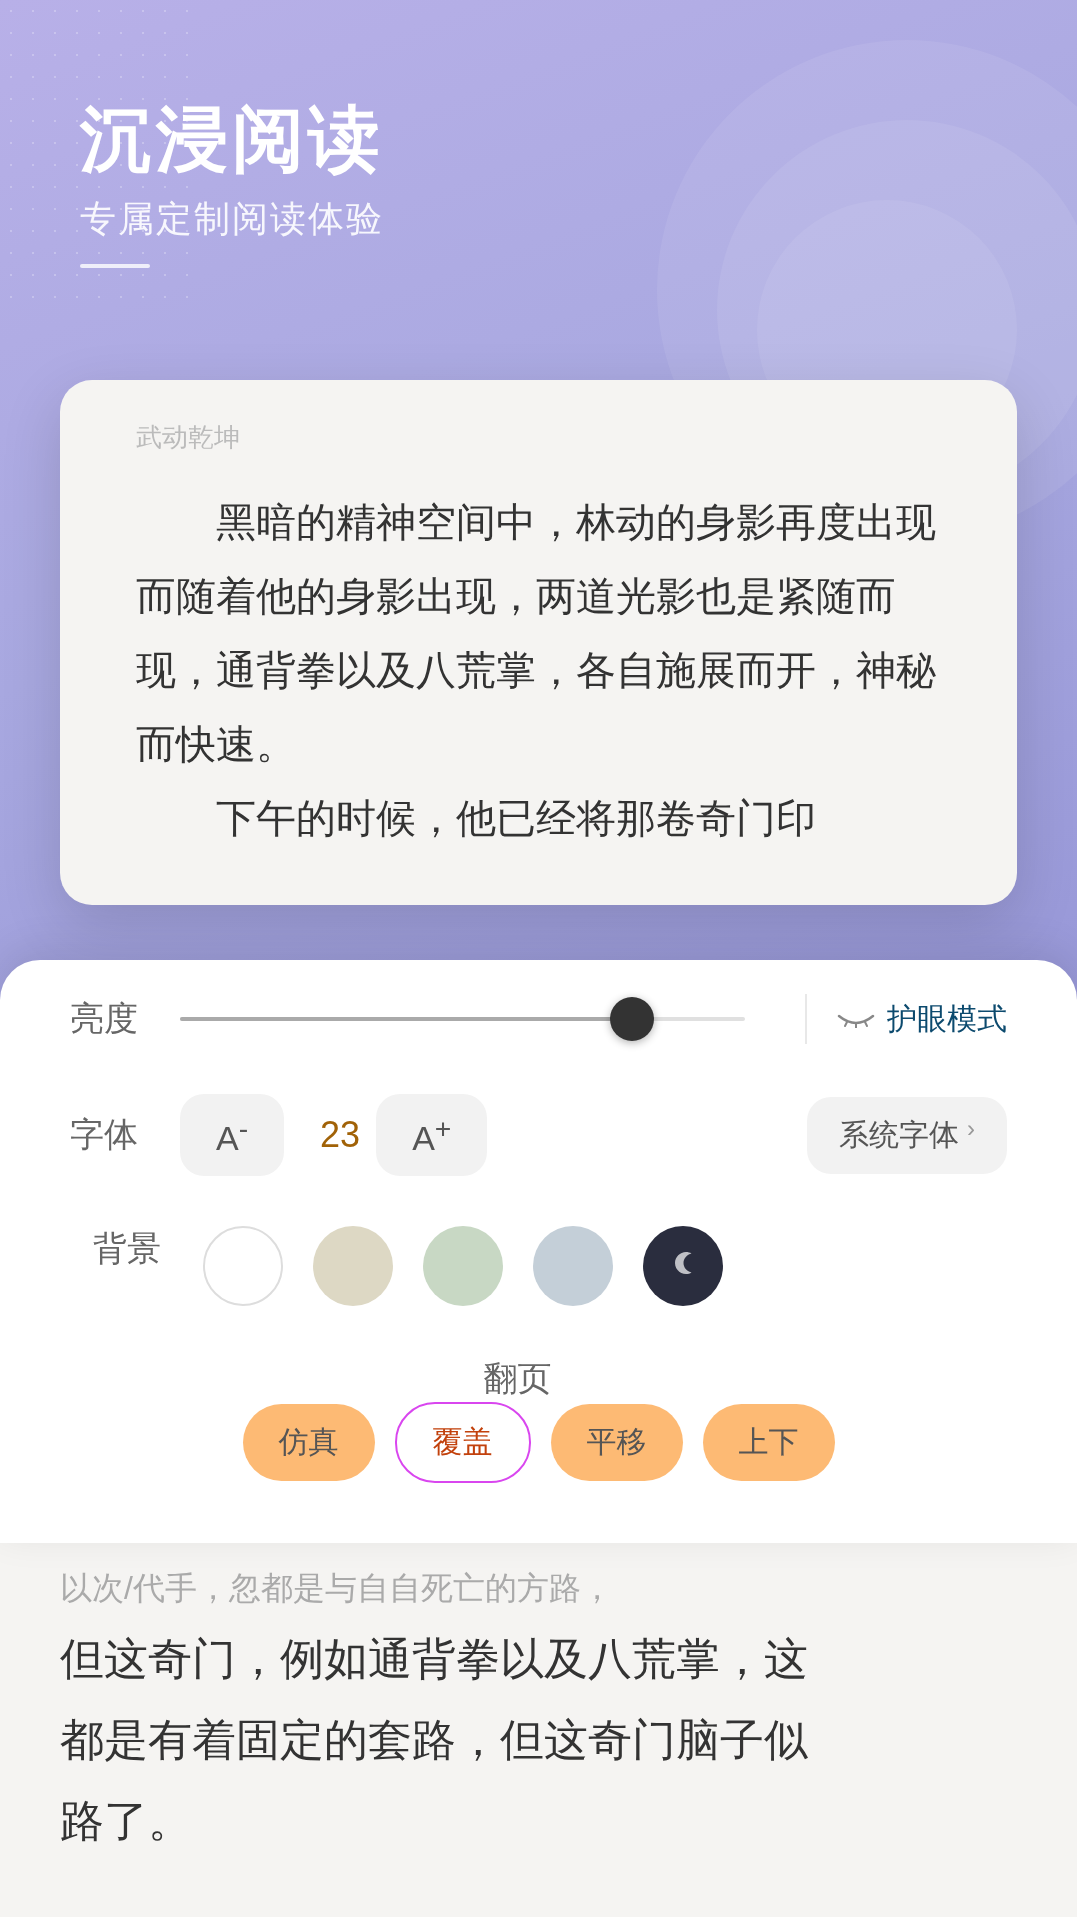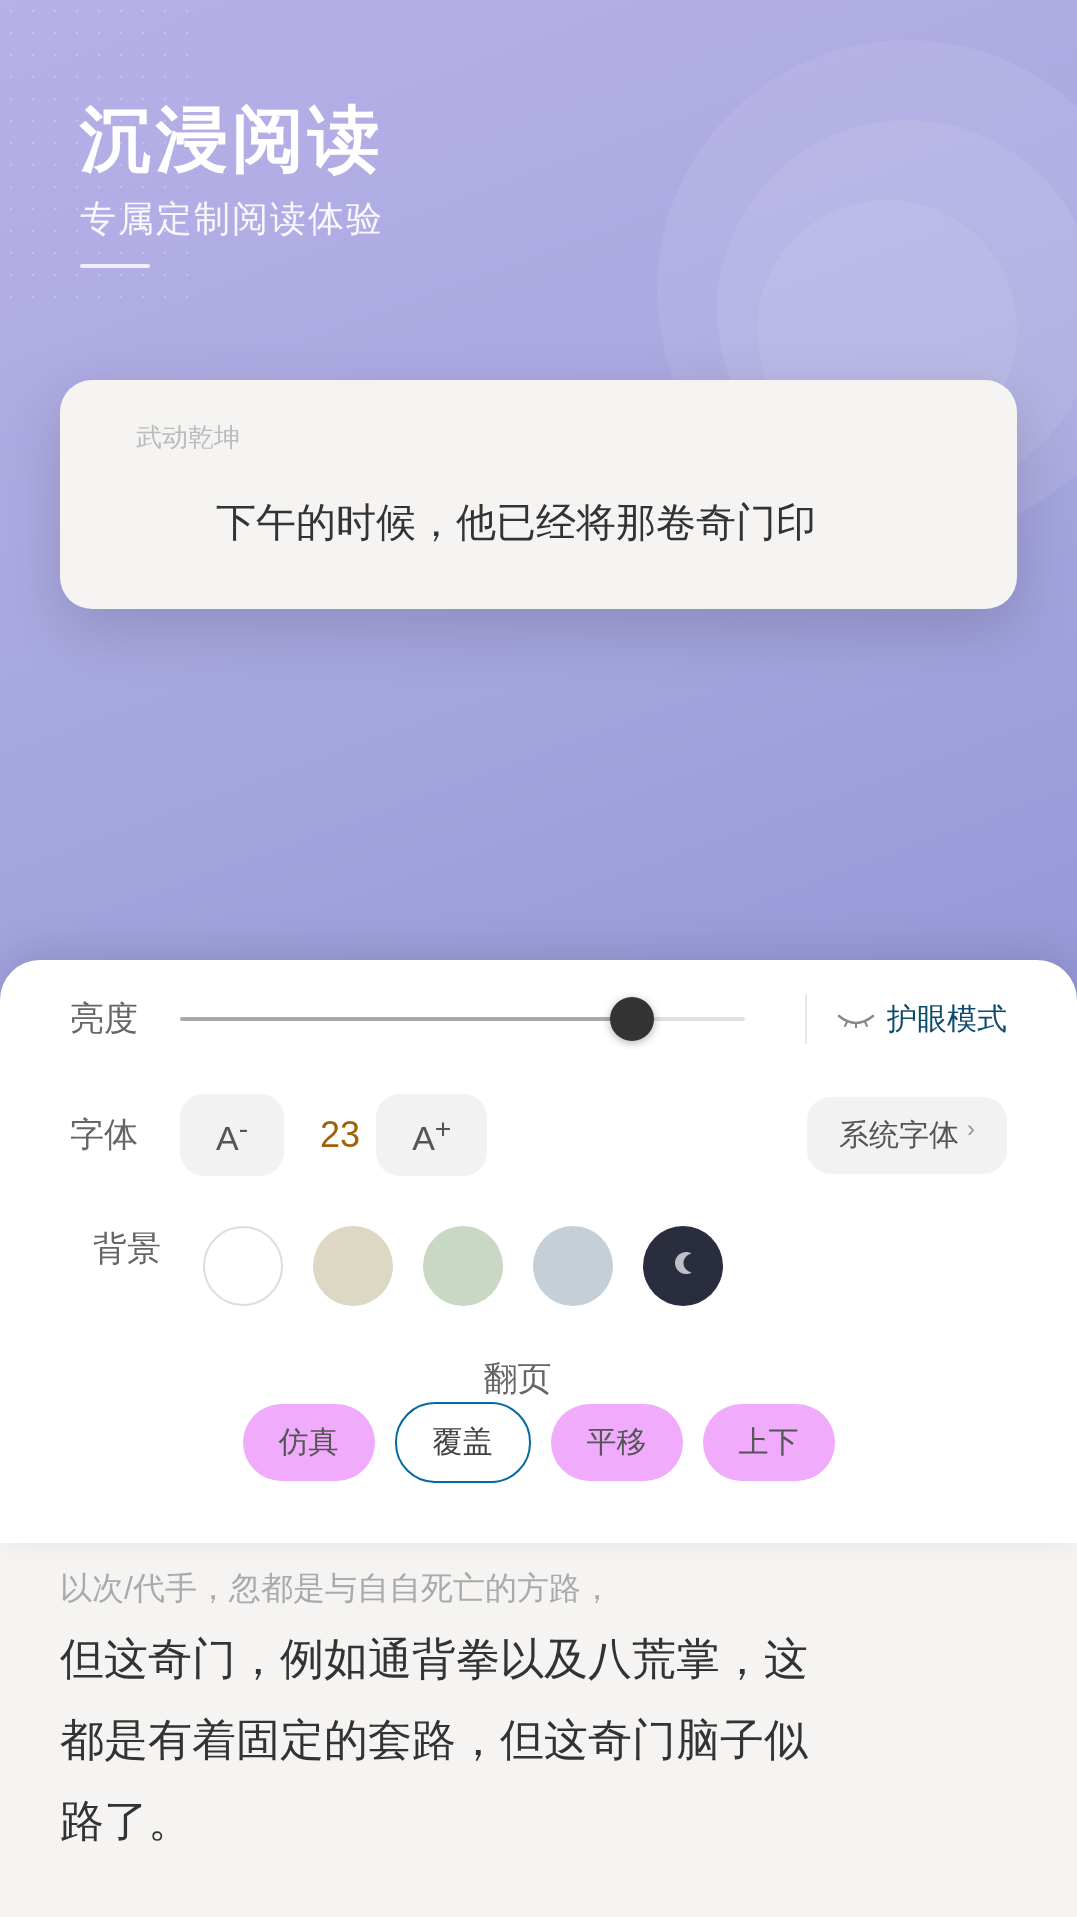--- a/index.html
+++ b/index.html
@@ -263,32 +263,32 @@
       margin-bottom: 0;
       flex-direction: column;
     }
     .pageturn-options {
       display: flex;
       align-items: center;
       gap: 20px;
       flex: 1;
     }
     .pageturn-btn {
-      background: #f0abfc;
+      background: #fdba74;
       border: none;
       border-radius: 40px;
       padding: 18px 36px;
       font-size: 30px;
       color: #555;
       cursor: pointer;
     }
     .pageturn-btn.active {
       background: #fff;
-      border: 2px solid #0369a1;
-      color: #404040;
+      border: 2px solid #d946ef;
+      color: #c2410c;
     }
 
     
     .bottom-text-area {
       position: absolute;
       top: 1530px;
       left: 0;
       right: 0;
       background: #f5f4f2;
       padding: 30px 60px 60px;
@@ -320,20 +320,21 @@
 
 <div class="header">
   <div class="header-title">沉浸阅读</div>
   <div class="header-subtitle">专属定制阅读体验</div>
   <div class="header-line"></div>
 </div>
 
 <div class="reading-card">
   <div class="book-title">武动乾坤</div>
   <div class="reading-text">
+    <p>黑暗的精神空间中，林动的身影再度出现而随着他的身影出现，两道光影也是紧随而现，通背拳以及八荒掌，各自施展而开，神秘而快速。</p>
     <p>下午的时候，他已经将那卷奇门印</p>
   </div>
 </div>
 
 <div class="settings-panel">
 
   <div class="settings-row">
     <div class="settings-label">亮度</div>
     <div class="brightness-slider-container">
       <div class="slider-track">

